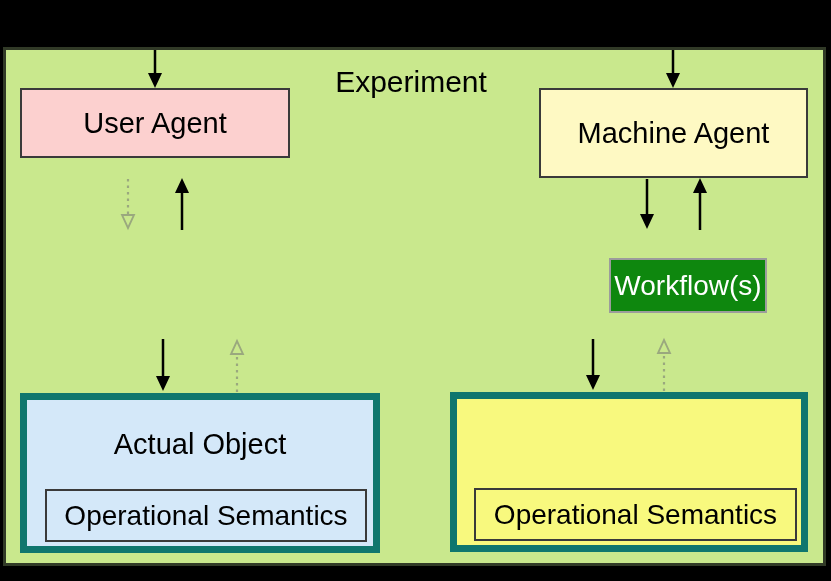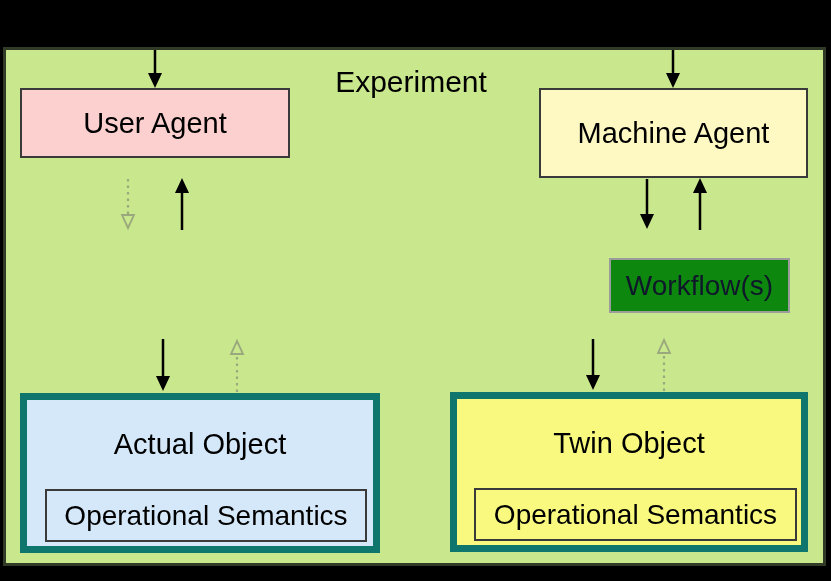--- a/index.html
+++ b/index.html
@@ -41,25 +41,25 @@
   }
   .user-agent    { left: 20px;  top: 88px;  width: 270px; height: 70px;  background: #fcd0cf; }
   .machine-agent { left: 539px; top: 88px;  width: 269px; height: 90px;  background: #fef9c3; }
   .manager {
     left: 21px; top: 231px; width: 787px; height: 107px;
     background: #efefef; flex-direction: column;
     line-height: 37px;
   }
   .workflow {
     position: absolute;
-    left: 609px; top: 258px; width: 181px; height: 55px;
+    left: 609px; top: 258px; width: 158px; height: 55px;
     background: #0e870e;
     border: 2px solid #9c9c9c;
     box-sizing: border-box;
-    color: #0f172a;
+    color: #ffffff;
     font-size: 28px;
     display: flex; align-items: center; justify-content: center;
   }
   .object-box {
     position: absolute;
     box-sizing: border-box;
     border: 7px solid #0f766e;
   }
   .actual-object { left: 20px;  top: 393px; width: 360px; height: 160px; background: #d4e8f9; }
   .twin-object   { left: 450px; top: 392px; width: 358px; height: 160px; background: #f8f97e; }
@@ -113,21 +113,20 @@
   </div>
 
   <div class="object-box actual-object">
     <div class="object-label">Actual Object</div>
     <div class="inner-box">
       <span>Operational Semantics</span>
     </div>
   </div>
 
   <div class="object-box twin-object">
-    <div class="object-label">Twin Object</div>
     <div class="inner-box">
       <span>Operational Semantics</span>
     </div>
   </div>
 
   <svg class="arrows" viewBox="0 0 831 581" xmlns="http://www.w3.org/2000/svg">
 
     <g>
       <path class="solid-line" d="M155,50 L155,74"></path>
       <polygon class="solid-head" points="148,73 162,73 155,88"></polygon>

